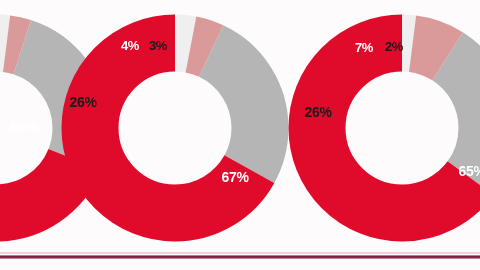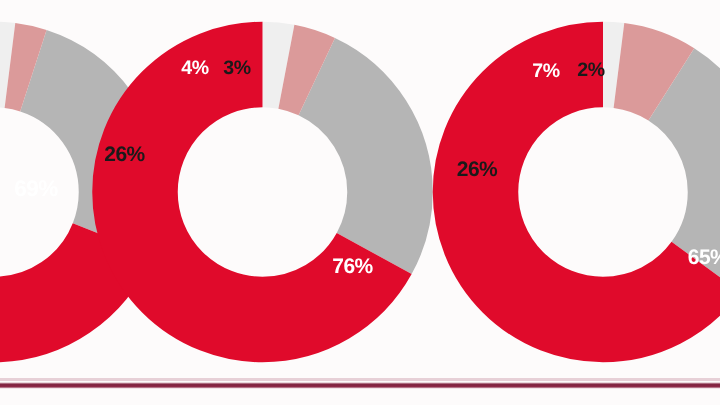--- a/index.html
+++ b/index.html
@@ -81,21 +81,21 @@
       <g transform="translate(114,114)">
         <circle r="85" fill="none" stroke-width="57" stroke="#B5B5B5" stroke-dasharray="138.86 395.21" stroke-dashoffset="-37.38" transform="rotate(-90)"></circle>
         <circle r="85" fill="none" stroke-width="57" stroke="#EFEFEF" stroke-dasharray="16.02 518.05" stroke-dashoffset="0.00" transform="rotate(-90)"></circle>
         <circle r="85" fill="none" stroke-width="57" stroke="#DB9A9A" stroke-dasharray="21.36 512.71" stroke-dashoffset="-16.02" transform="rotate(-90)"></circle>
         <circle r="85" fill="none" stroke-width="57" stroke="#E00A2B" stroke-dasharray="357.83 176.24" stroke-dashoffset="-176.24" transform="rotate(-90)"></circle>
       </g>
     </svg>
     <span class="slice-label lbl-light" style="left:69px; top:31px; font-size:13px;">4%</span>
     <span class="slice-label lbl-dark" style="left:97px; top:31px; font-size:13px;">3%</span>
     <span class="slice-label lbl-dark" style="left:22px; top:88px; font-size:14px;">26%</span>
-    <span class="slice-label lbl-light" style="left:174px; top:163px; font-size:14px;">76%</span>
+    <span class="slice-label lbl-light" style="left:174px; top:163px; font-size:14px;">67%</span>
   </div>
 
   <div class="donut-wrap" style="left:288px; top:14px; width:228px; height:228px;">
     <svg class="donut-svg" width="228" height="228" viewBox="0 0 228 228">
       <g transform="translate(114,114)">
         <circle r="85" fill="none" stroke-width="57" stroke="#B5B5B5" stroke-dasharray="138.86 395.21" stroke-dashoffset="-48.07" transform="rotate(-90)"></circle>
         <circle r="85" fill="none" stroke-width="57" stroke="#EFEFEF" stroke-dasharray="10.68 523.39" stroke-dashoffset="0.00" transform="rotate(-90)"></circle>
         <circle r="85" fill="none" stroke-width="57" stroke="#DB9A9A" stroke-dasharray="37.38 496.69" stroke-dashoffset="-10.68" transform="rotate(-90)"></circle>
         <circle r="85" fill="none" stroke-width="57" stroke="#E00A2B" stroke-dasharray="347.15 186.92" stroke-dashoffset="-186.92" transform="rotate(-90)"></circle>
       </g>

